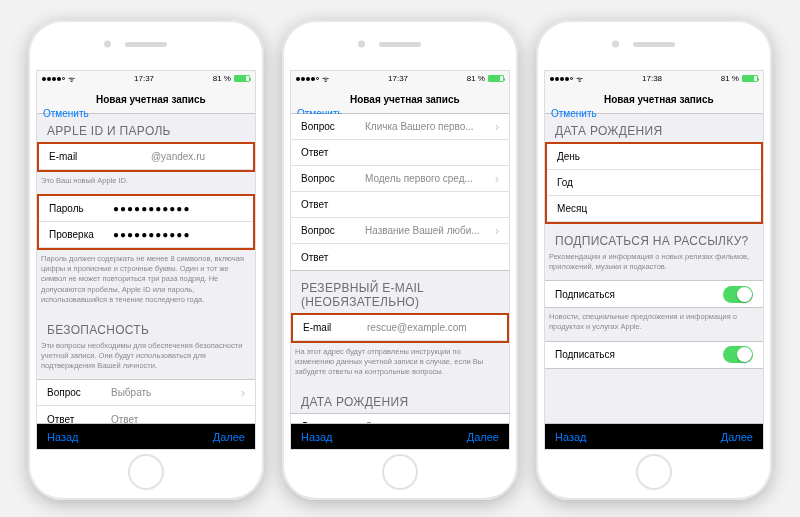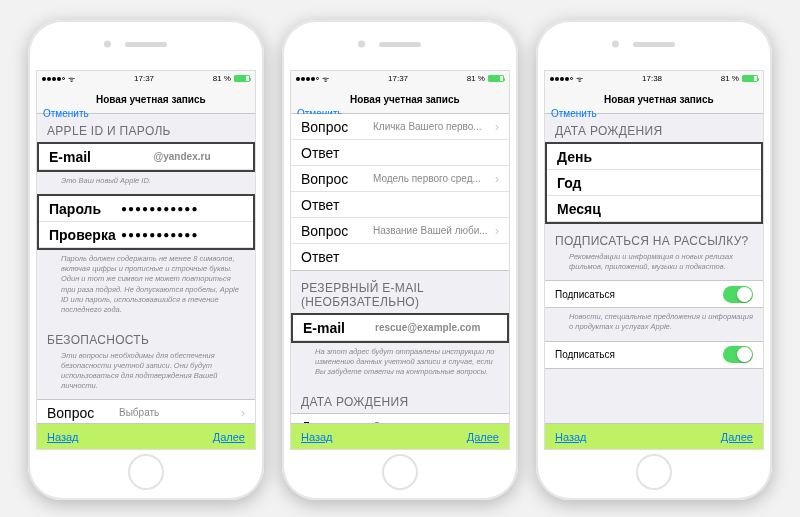--- a/index.html
+++ b/index.html
@@ -80,62 +80,60 @@
   
   .content { flex:1; overflow:hidden; }
   .section-header {
     padding:10px 10px 4px 10px;
     font-size:12px;
     color:#6d6d72;
     text-transform:uppercase;
     letter-spacing:0.3px;
   }
   .section-footer {
-    padding:4px 10px 8px 24px;
+    padding:4px 10px 8px 4px;
     font-size:7.5px;
     color:#8a8a8e;
     line-height:1.35;
-    font-style:italic;
   }
   .group {
     background:#fff;
     border-top:0.5px solid #c8c8c8;
     border-bottom:0.5px solid #c8c8c8;
   }
   .row {
     display:flex;
     align-items:center;
     min-height:26px;
     padding:0 10px;
     border-bottom:0.5px solid #e0e0e0;
     position:relative;
   }
   .row:last-child { border-bottom:none; }
-  .row .label { width:72px; color:#000; font-size:14px; }
+  .row .label { width:64px; color:#000; font-size:10px; }
   .row .value { flex:1; color:#8a8a8e; font-size:10px; white-space:nowrap; overflow:hidden; text-overflow:ellipsis;}
   .row .value.black { color:#000; }
   .row .chevron { color:#c7c7cc; font-size:12px; margin-left:4px; }
-  .hl-red { border:2px solid #404040;font-weight:bold; }
+  .hl-red { border:2px solid #c2410c; }
   .hl-red .row { border-bottom:0.5px solid #e0e0e0; }
   .toggle {
     width:30px;height:17px;border-radius:10px;background:#4cd964;position:relative;margin-left:auto;
   }
   .toggle::after{content:"";position:absolute;right:1px;top:1px;width:15px;height:15px;background:#fff;border-radius:50%;box-shadow:0 1px 2px rgba(0,0,0,.3);}
   
   .toolbar {
-    background:#bef264;
+    background:#000000;
     border-top:0.5px solid #c8c8c8;
     height:26px;
     display:flex;
     align-items:center;
     justify-content:space-between;
     padding:0 10px;
     font-size:11px;
     color:#007aff;
-    text-decoration:underline;
   }
   .dots {
     letter-spacing:1px;
     color:#000;
     font-size:9px;
   }
 </style>
 </head>
 <body>
 

